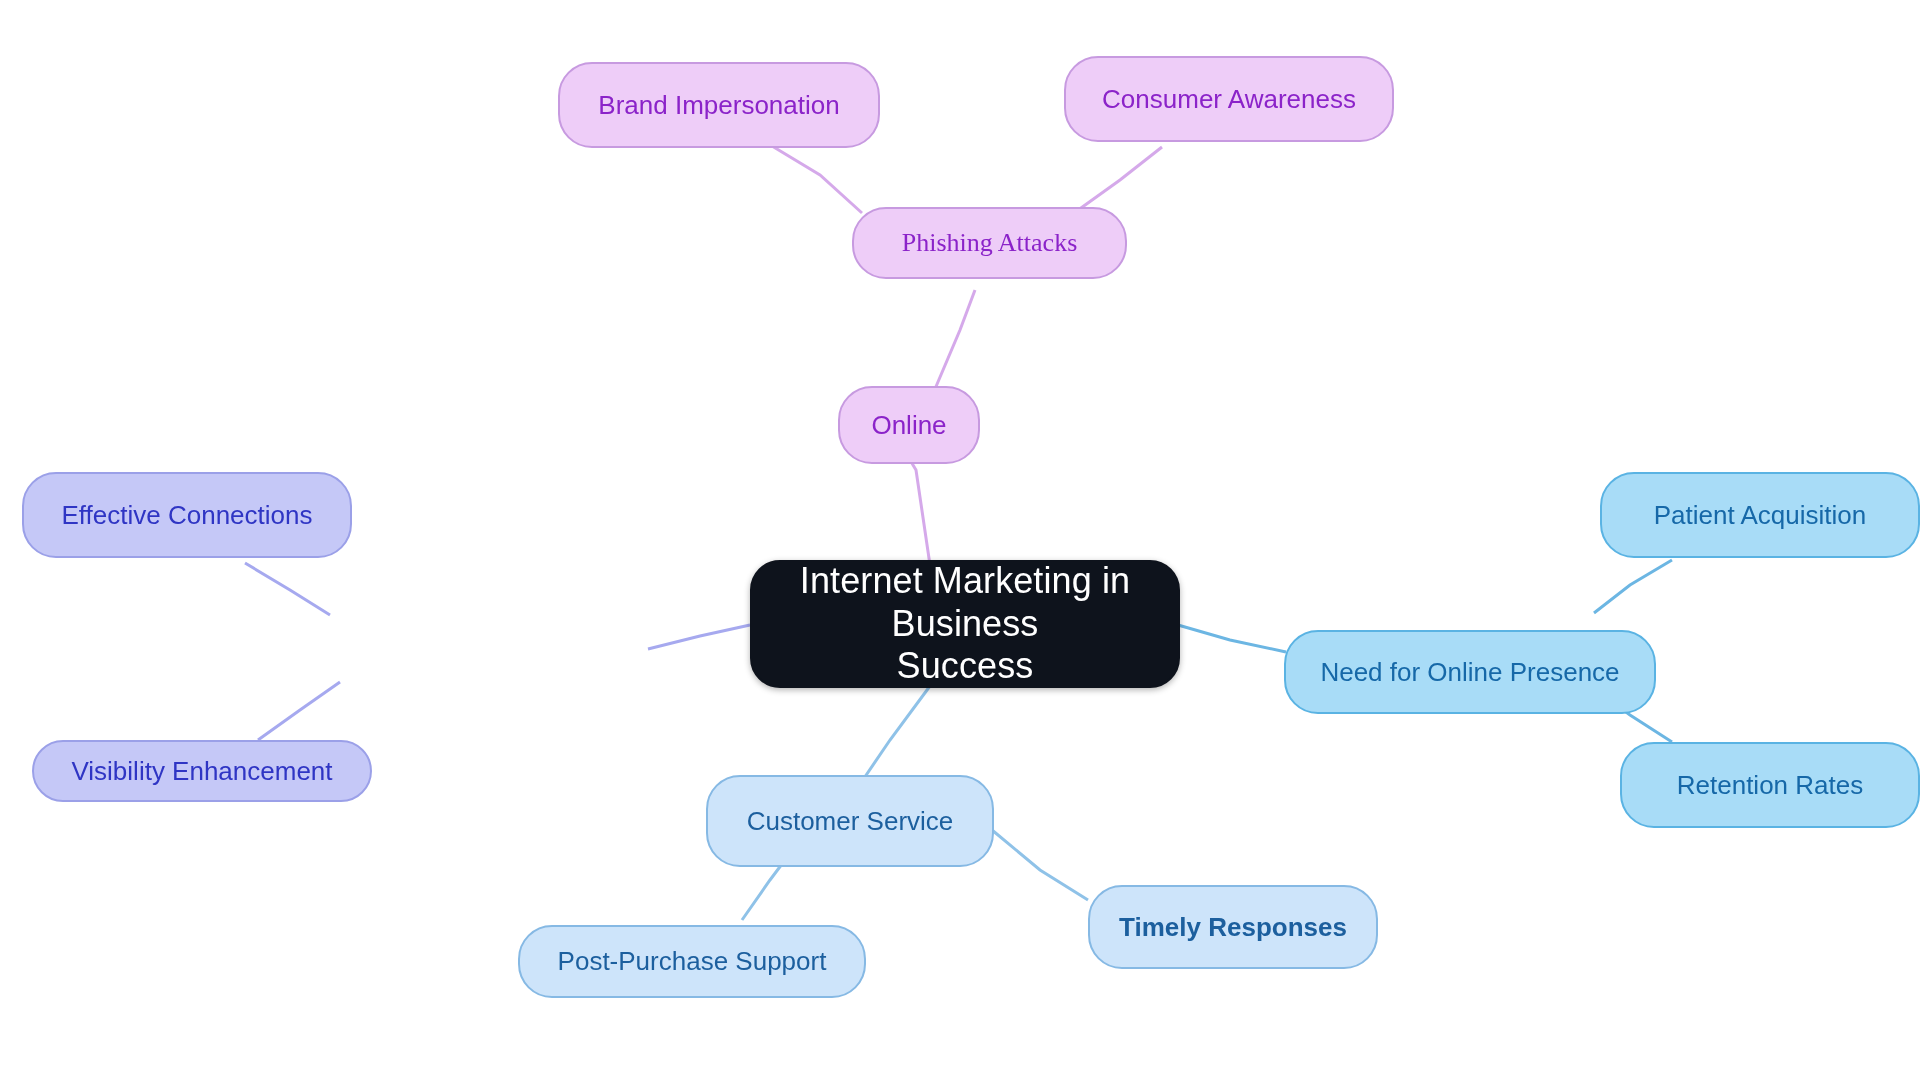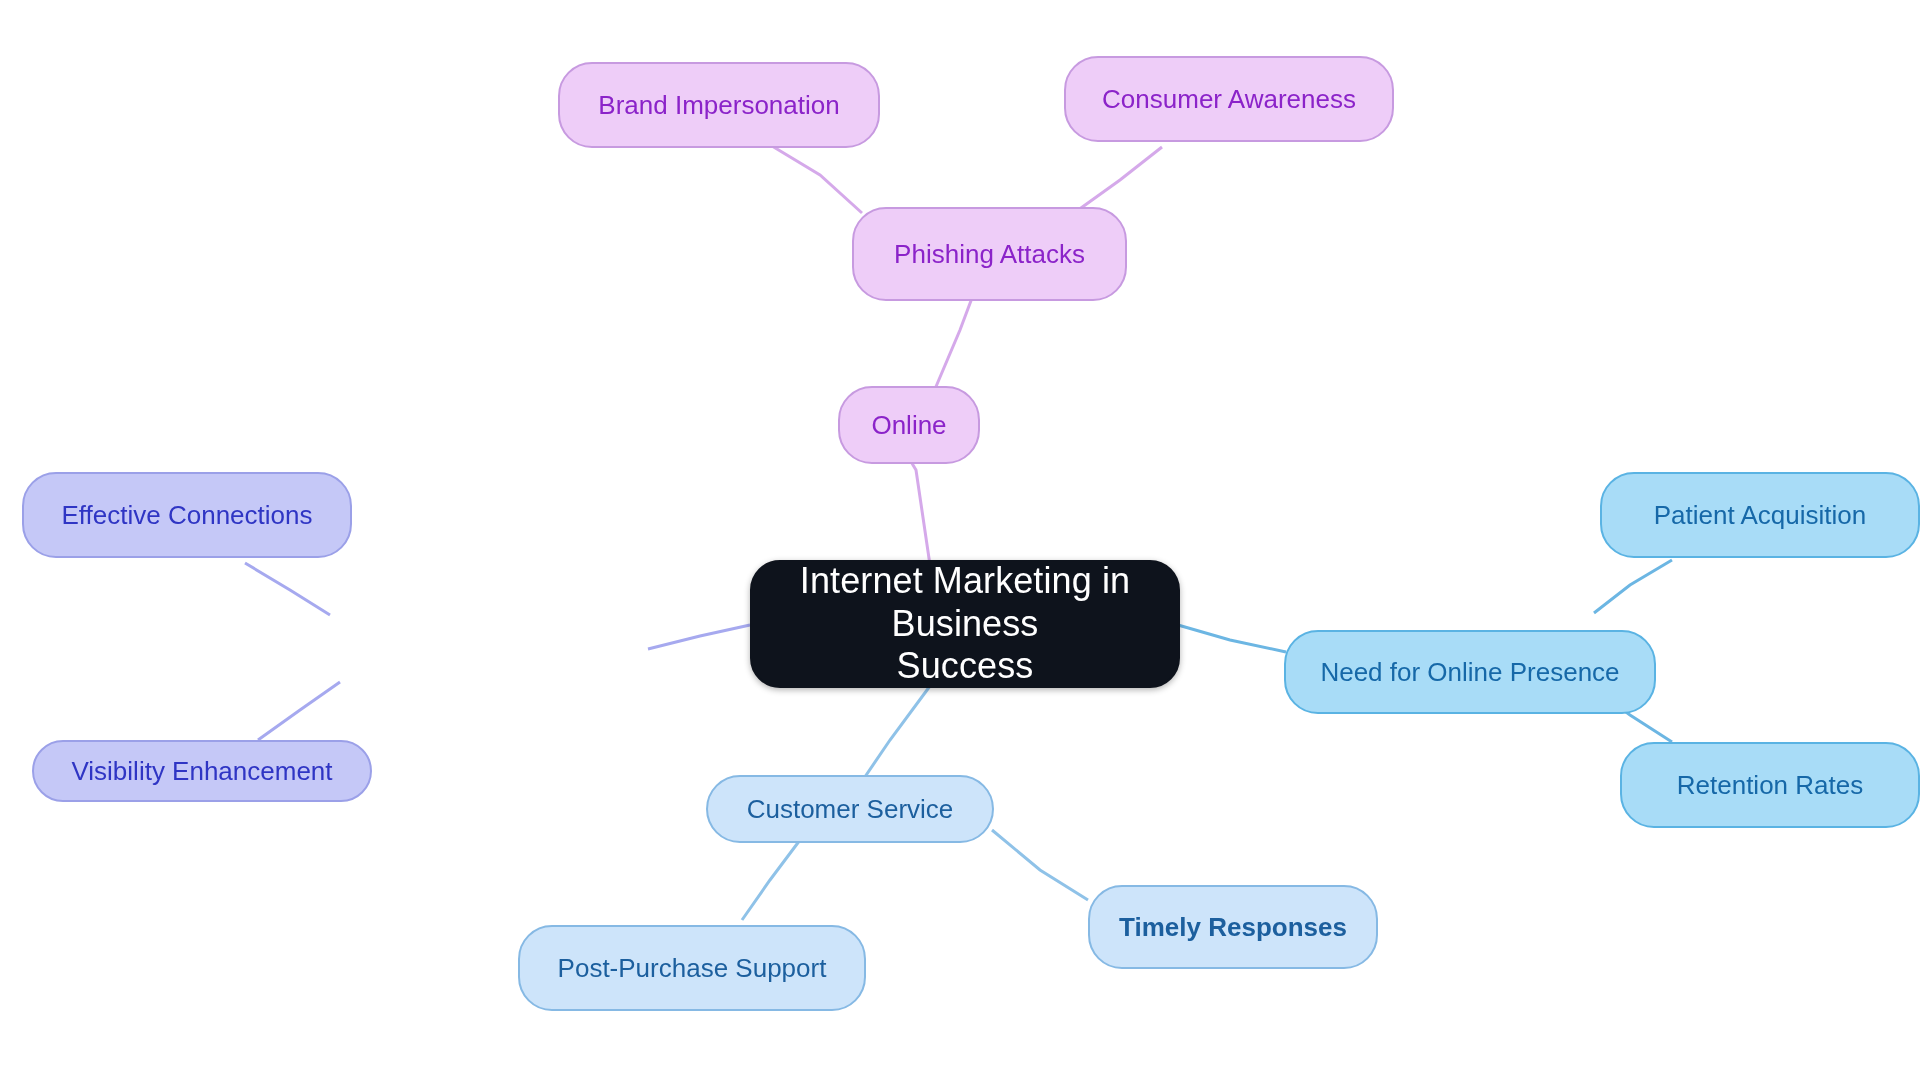--- a/index.html
+++ b/index.html
@@ -140,36 +140,36 @@
     <path d="M 800 840 L 770 880 L 742 920" fill="none" stroke="#8fc2e8" stroke-width="3"></path>
 
     <path d="M 992 830 L 1040 870 L 1088 900" fill="none" stroke="#8fc2e8" stroke-width="3"></path>
   </svg>
 
   <div class="node root" style="left:750px; top:560px; width:430px; height:128px;">Internet Marketing in Business
 Success</div>
 
   <div class="node branch-purple" style="left:838px; top:386px; width:142px; height:78px;">Online</div>
 
-  <div class="node branch-purple" style="left:852px; top:207px; width:275px; height:94px;">Phishing Attacks</div>
+  <div class="node branch-purple" style="left:852px; top:207px; width:275px; height:72px;font-family:Liberation Serif, serif;">Phishing Attacks</div>
 
   <div class="node leaf-purple" style="left:558px; top:62px; width:322px; height:86px;">Brand Impersonation</div>
 
   <div class="node leaf-purple" style="left:1064px; top:56px; width:330px; height:86px;">Consumer Awareness</div>
 
 
   <div class="node leaf-periwinkle" style="left:22px; top:472px; width:330px; height:86px;">Effective Connections</div>
 
   <div class="node leaf-periwinkle" style="left:32px; top:740px; width:340px; height:62px;">Visibility Enhancement</div>
 
   <div class="node branch-blue" style="left:1284px; top:610px; width:372px; height:84px;">Need for Online Presence</div>
 
   <div class="node leaf-blue" style="left:1600px; top:472px; width:320px; height:86px;">Patient Acquisition</div>
 
   <div class="node leaf-blue" style="left:1620px; top:742px; width:300px; height:86px;">Retention Rates</div>
 
-  <div class="node branch-lightblue" style="left:706px; top:775px; width:288px; height:68px;">Customer Service</div>
+  <div class="node branch-lightblue" style="left:706px; top:775px; width:288px; height:92px;">Customer Service</div>
 
-  <div class="node leaf-lightblue" style="left:518px; top:925px; width:348px; height:86px;">Post-Purchase Support</div>
+  <div class="node leaf-lightblue" style="left:518px; top:925px; width:348px; height:73px;">Post-Purchase Support</div>
 
   <div class="node leaf-lightblue" style="left:1088px; top:885px; width:290px; height:84px;font-weight:bold;">Timely Responses</div>
 
 </div>
 
 </body></html>

